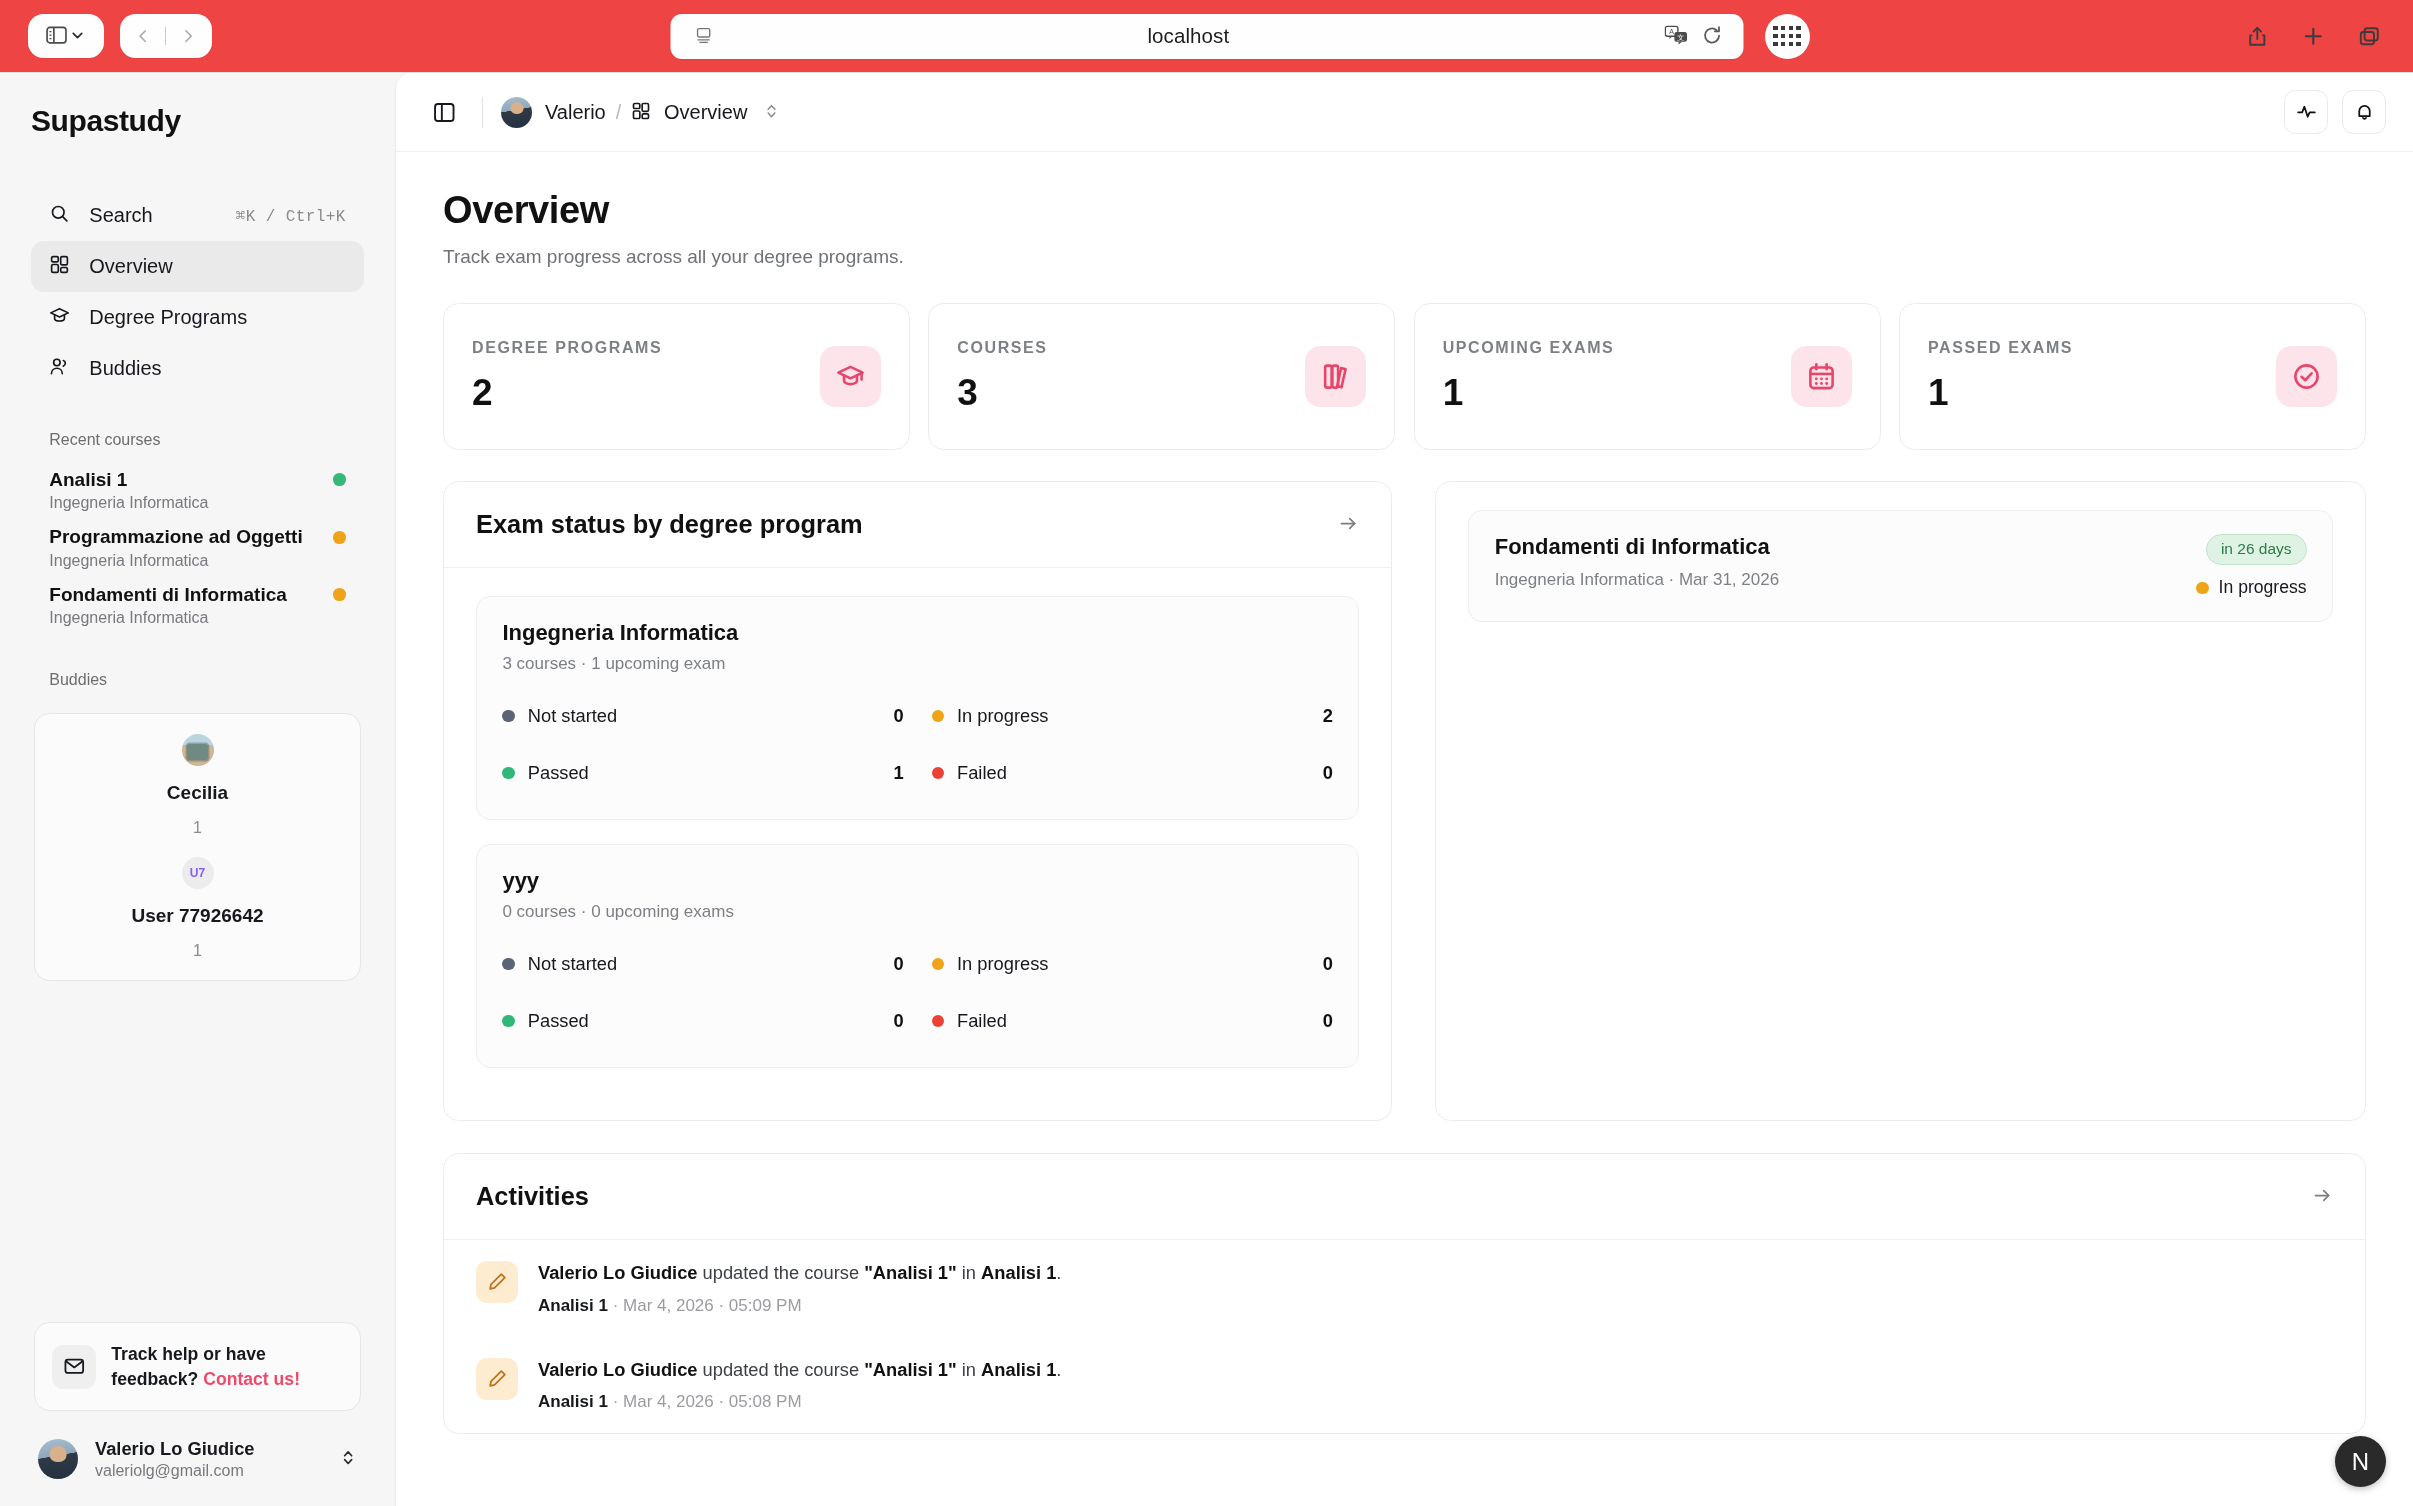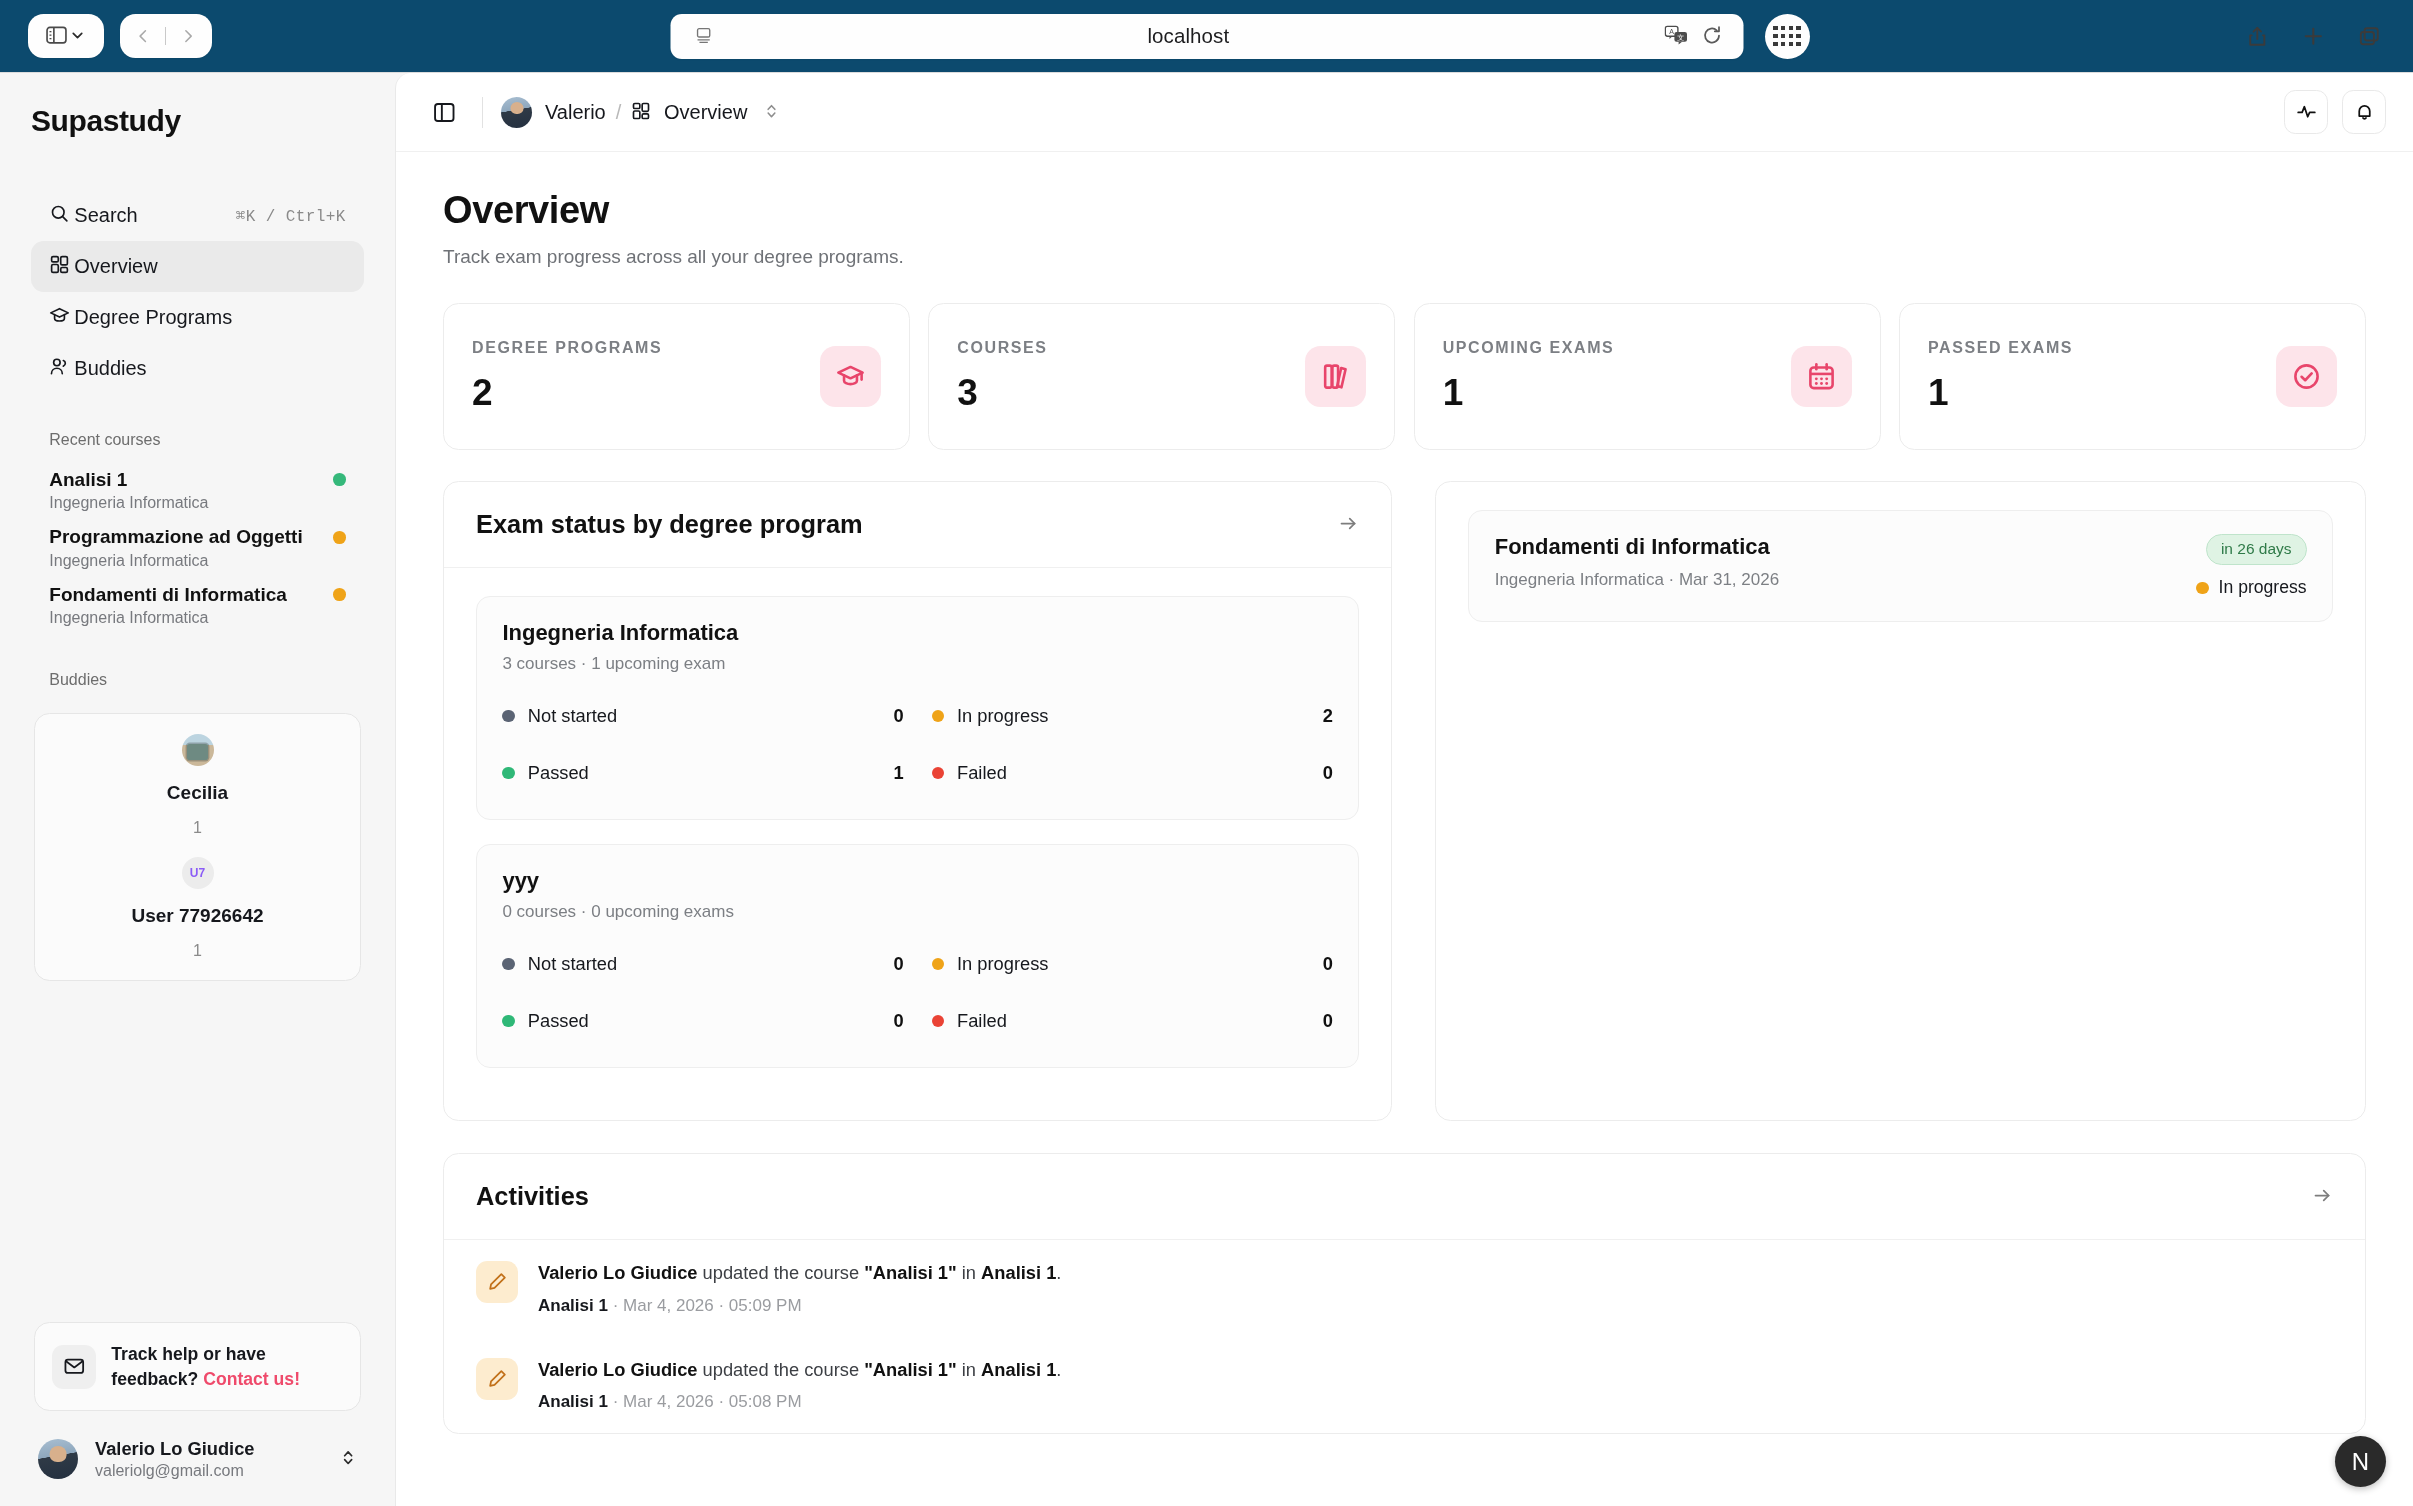--- a/index.html
+++ b/index.html
@@ -7,21 +7,21 @@
     width: 2413px; height: 1507px;
     font-family: "Liberation Sans", sans-serif;
     background: #f6f6f6;
     overflow: hidden;
     -webkit-font-smoothing: antialiased;
   }
 
   
   .browser-chrome {
     height: 73px; width: 100%;
-    background: #0c4a6e;
+    background: #ef4444;
     border-bottom: 0.7px solid #dcdcdc;
     display: flex; align-items: center;
     position: relative;
     padding: 0 28px;
   }
   .chrome-left { display: flex; align-items: center; gap: 15.5px; }
   .pill {
     background: #fefefe; border-radius: 15.5px;
     display: flex; align-items: center; justify-content: center;
     box-shadow: 0 0.7px 1.4px rgba(0,0,0,.06);
@@ -64,21 +64,21 @@
   .sidebar {
     width: 395px; flex: 0 0 395px;
     background: #f6f6f6;
     padding: 31px 31px 0 31px;
     display: flex; flex-direction: column;
     position: relative;
   }
   .brand { font-size: 30px; font-weight: 700; color: #111; letter-spacing: -0.4px; margin-bottom: 52px; }
 
   .nav-item {
-    display: flex; align-items: center; gap: 4px;
+    display: flex; align-items: center; gap: 19px;
     height: 51px; padding: 0 18.3px; border-radius: 12.7px;
     cursor: pointer; color: #16181d; font-size: 20px;
   }
   .nav-item .label { flex: 1; }
   .nav-item.active { background: #eaeaea; }
   .kbd { font-size: 16px; color: #8a8a8a; font-family: "Liberation Mono", monospace; letter-spacing: 0.4px; }
 
   .section-label {
     font-size: 16px; color: #6d6d6d;
     margin: 37px 0 12.7px 18.3px;

